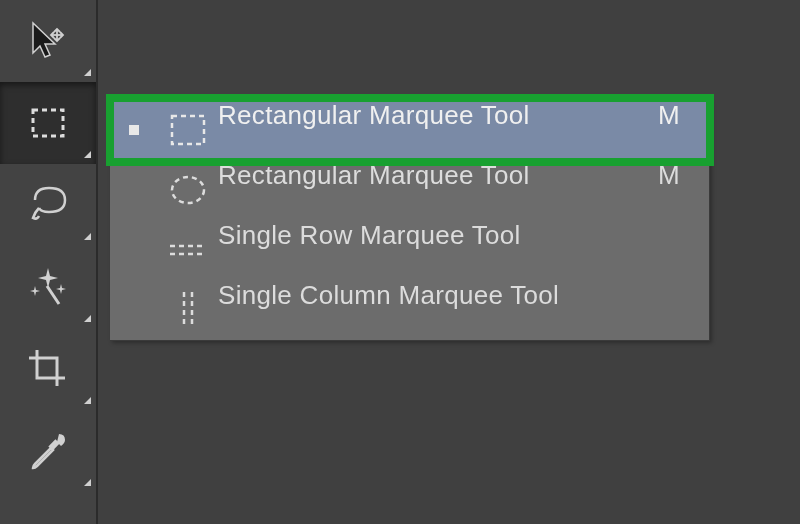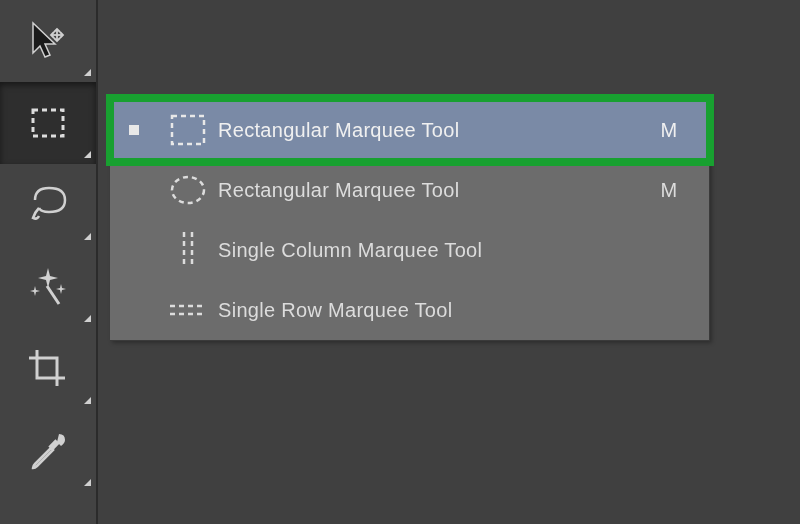--- a/index.html
+++ b/index.html
@@ -46,23 +46,22 @@
     top: 100px;
     width: 600px;
     background: #6c6c6c;
     border-right: 1px solid #3a3a3a;
     border-bottom: 1px solid #3a3a3a;
     box-shadow: 2px 2px 4px rgba(0,0,0,0.3);
   }
   .flyout-item {
     height: 60px;
     display: flex;
-    align-items: center;
     color: #dcdcdc;
-    font-size: 20px;
+    font-size: 26px;
     font-weight: 300;
     letter-spacing: 0.3px;
   }
   .flyout-item.active {
     background: #7a8aa6;
     color: #f0f0f0;
   }
   .active-marker {
     width: 48px;
     display: flex;
@@ -203,36 +202,36 @@
         <ellipse cx="20" cy="18" rx="16" ry="13" fill="none" stroke="#dcdcdc" stroke-width="2.5" stroke-dasharray="5 4"></ellipse>
       </svg>
     </div>
     <div class="flyout-label">Rectangular Marquee Tool</div>
     <div class="flyout-shortcut">M</div>
   </div>
 
   <div class="flyout-item">
     <div class="active-marker"></div>
     <div class="flyout-icon">
+      <svg width="40" height="20" viewBox="0 0 40 20">
+        <line x1="2" y1="6" x2="38" y2="6" stroke="#dcdcdc" stroke-width="2.5" stroke-dasharray="5 4"></line>
+        <line x1="2" y1="14" x2="38" y2="14" stroke="#dcdcdc" stroke-width="2.5" stroke-dasharray="5 4"></line>
+      </svg>
+    </div>
+    <div class="flyout-label">Single Row Marquee Tool</div>
+    <div class="flyout-shortcut"></div>
+  </div>
+
+  <div class="flyout-item">
+    <div class="active-marker"></div>
+    <div class="flyout-icon">
       <svg width="20" height="40" viewBox="0 0 20 40">
         <line x1="6" y1="2" x2="6" y2="38" stroke="#dcdcdc" stroke-width="2.5" stroke-dasharray="5 4"></line>
         <line x1="14" y1="2" x2="14" y2="38" stroke="#dcdcdc" stroke-width="2.5" stroke-dasharray="5 4"></line>
       </svg>
     </div>
     <div class="flyout-label">Single Column Marquee Tool</div>
     <div class="flyout-shortcut"></div>
   </div>
 
-  <div class="flyout-item">
-    <div class="active-marker"></div>
-    <div class="flyout-icon">
-      <svg width="40" height="20" viewBox="0 0 40 20">
-        <line x1="2" y1="6" x2="38" y2="6" stroke="#dcdcdc" stroke-width="2.5" stroke-dasharray="5 4"></line>
-        <line x1="2" y1="14" x2="38" y2="14" stroke="#dcdcdc" stroke-width="2.5" stroke-dasharray="5 4"></line>
-      </svg>
-    </div>
-    <div class="flyout-label">Single Row Marquee Tool</div>
-    <div class="flyout-shortcut"></div>
-  </div>
-
 </div>
 
 <div class="highlight-box"></div>
 
 </body></html>

